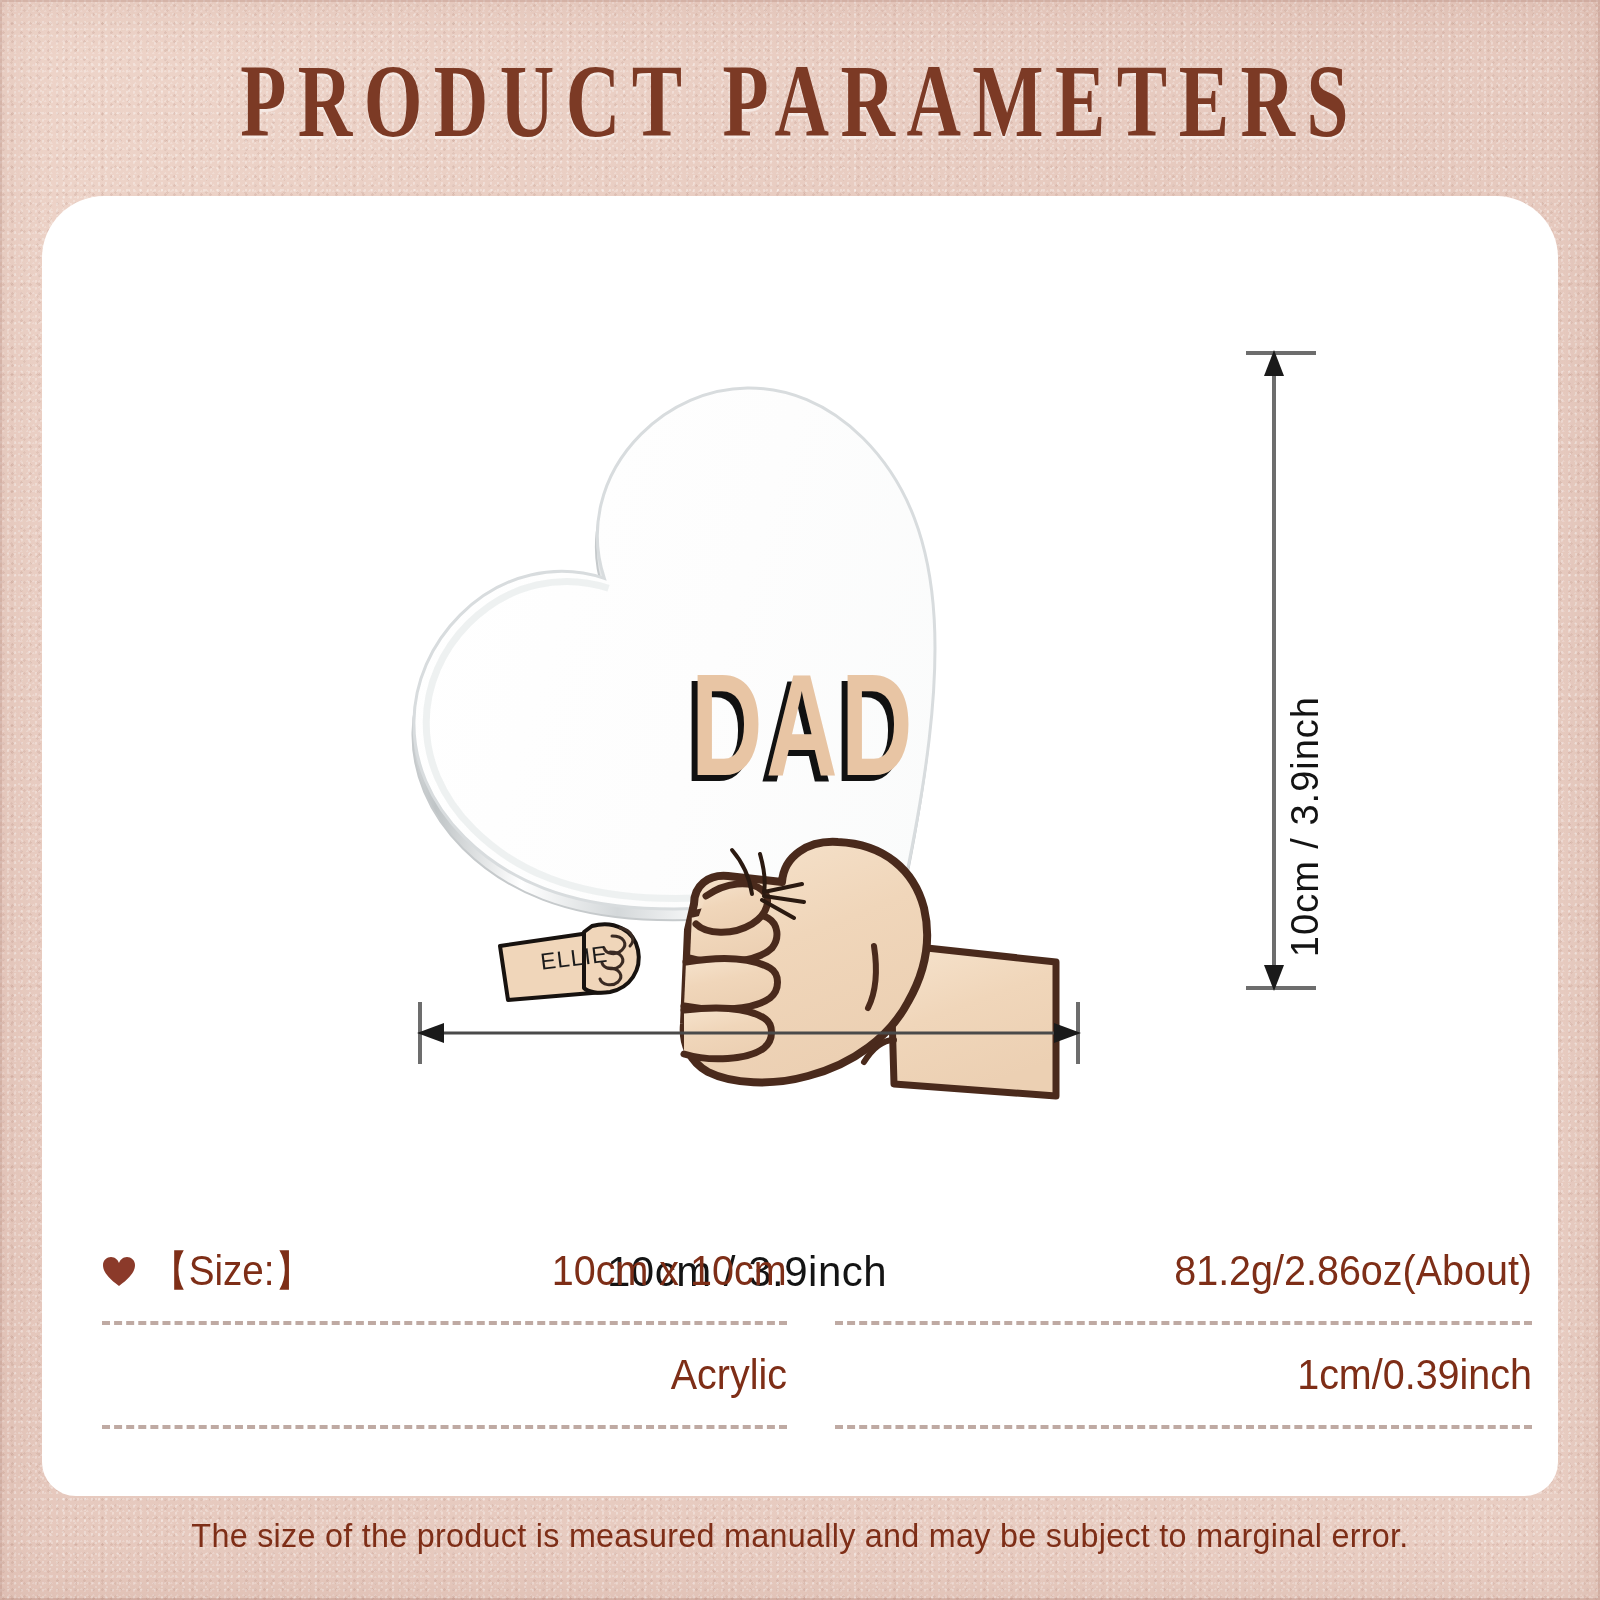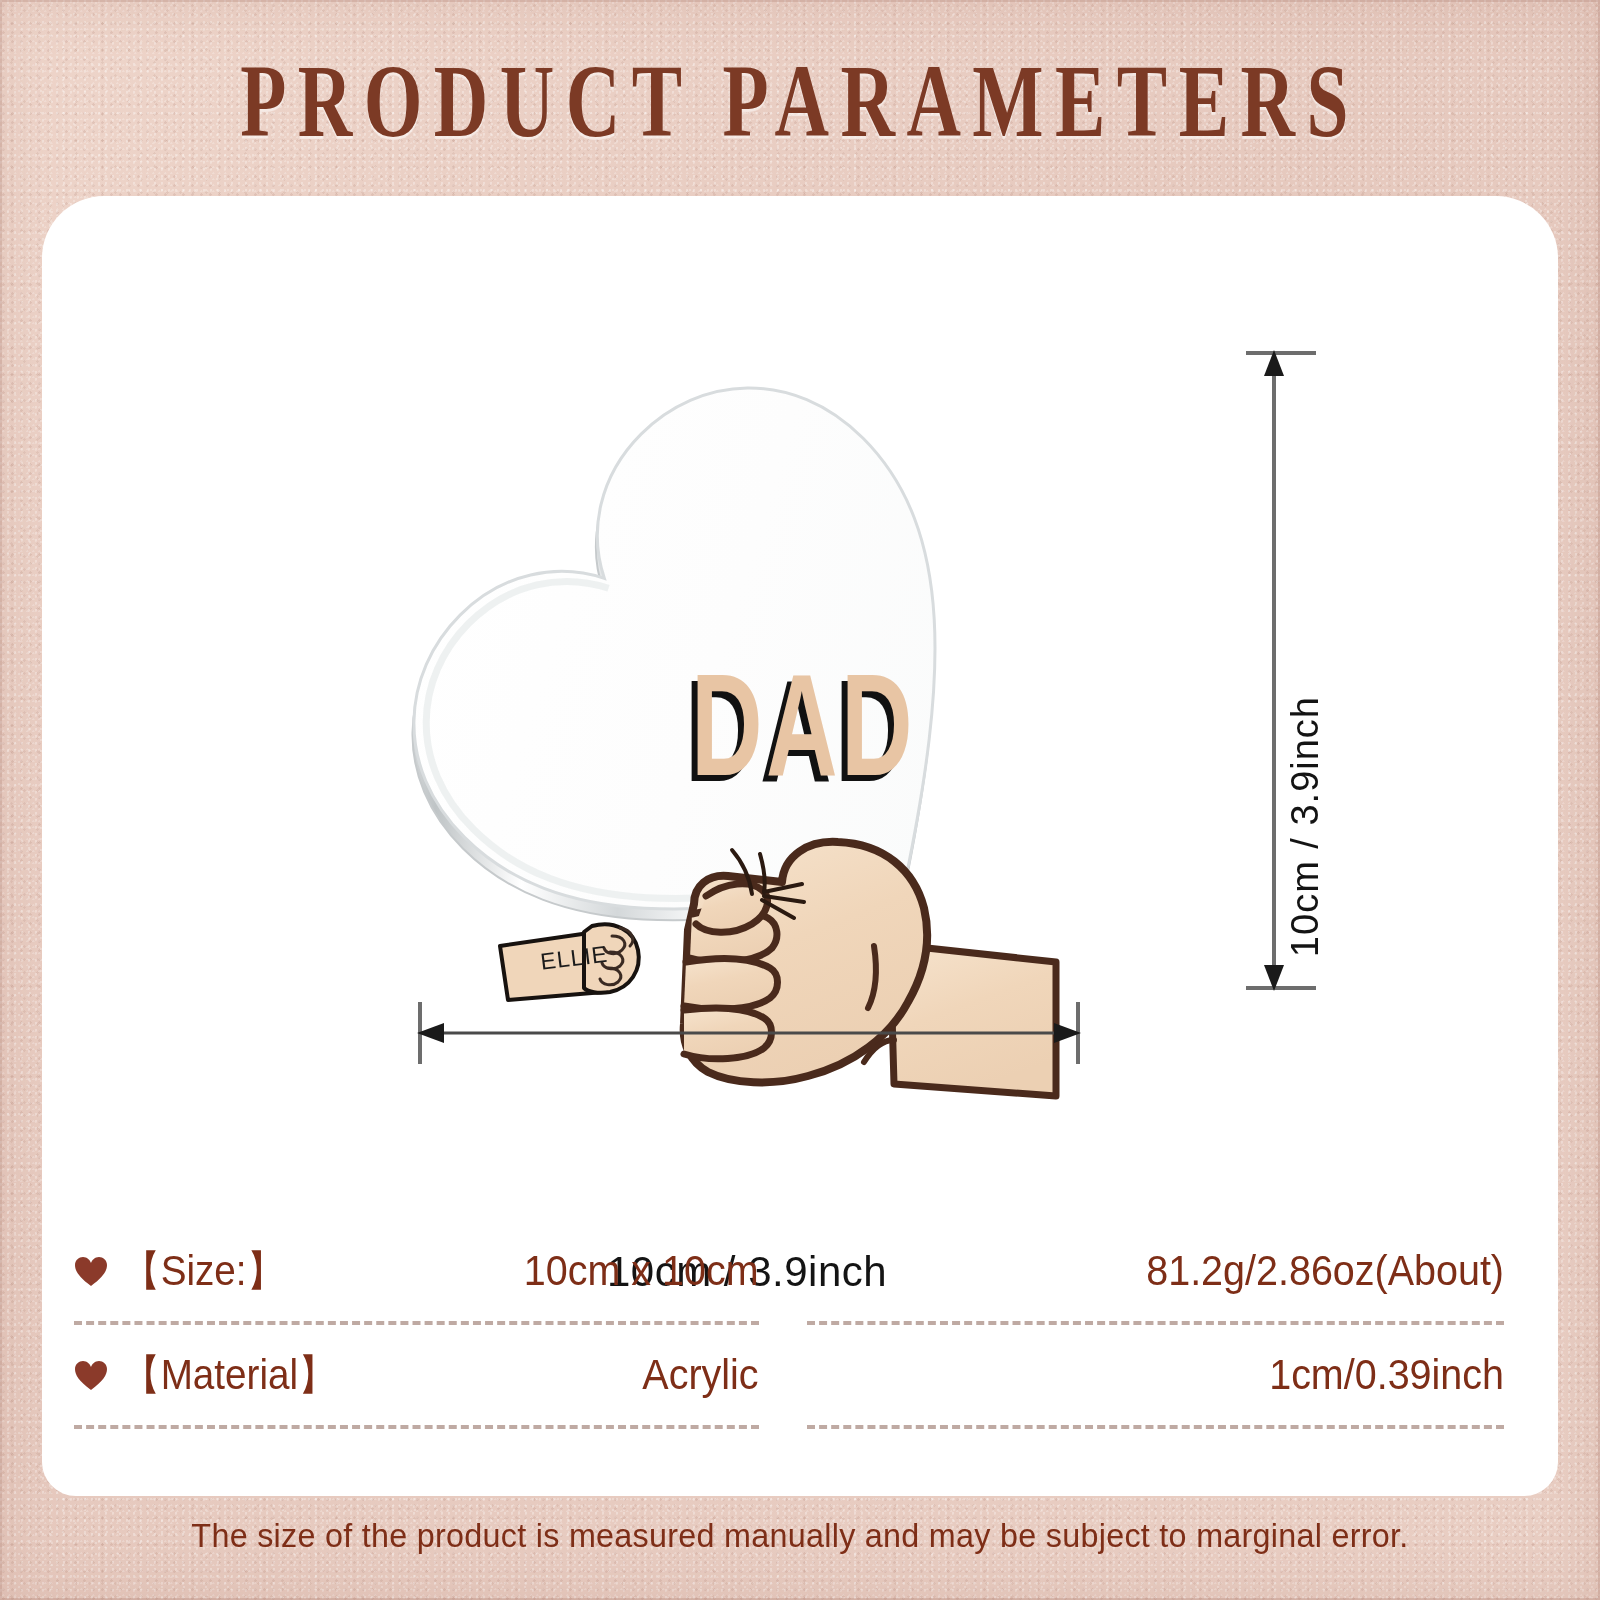--- a/index.html
+++ b/index.html
@@ -95,21 +95,21 @@
     letter-spacing:1px;
     white-space:nowrap;
   }
   #dim-h-label{
     position:absolute;left:565px;top:1052px;
     font-size:42px;color:#141414;letter-spacing:.5px;white-space:nowrap;
   }
 
   
   #specs{
-    position:absolute;left:32px;top:1025px;width:1430px;height:250px;
+    position:absolute;left:60px;top:1025px;width:1430px;height:250px;
     display:flex;
   }
   .spec-col{width:50%;box-sizing:border-box;}
   .spec-col.left{padding-right:30px;}
   .spec-col.right{padding-left:18px;}
   .spec-row{
     height:100px;display:flex;align-items:center;
   }
   .spec-head{display:flex;align-items:center;flex:0 0 auto;}
   .heart-icon{
@@ -294,26 +294,20 @@
             <path d="M17 30 C 5 21, 1 15, 1 9 C 1 4, 5 1, 9 1 C 13 1, 16 4, 17 7 C 18 4, 21 1, 25 1 C 29 1, 33 4, 33 9 C 33 15, 29 21, 17 30 Z" fill="#8b3a2a"></path>
           </svg>
           <span class="spec-key">【Size:】</span>
         </div>
         <div class="spec-val">10cm x 10cm</div>
       </div>
 
       <div class="dashed"></div>
 
       <div class="spec-row">
-        <div class="spec-head">
-          <svg class="heart-icon" viewBox="0 0 34 31">
-            <path d="M17 30 C 5 21, 1 15, 1 9 C 1 4, 5 1, 9 1 C 13 1, 16 4, 17 7 C 18 4, 21 1, 25 1 C 29 1, 33 4, 33 9 C 33 15, 29 21, 17 30 Z" fill="#8b3a2a"></path>
-          </svg>
-          <span class="spec-key">【Material】</span>
-        </div>
         <div class="spec-val">Acrylic</div>
       </div>
 
       <div class="dashed"></div>
     </div>
 
     <div class="spec-col right">
 
       <div class="spec-row">
         <div class="spec-val">81.2g/2.86oz(About)</div>

